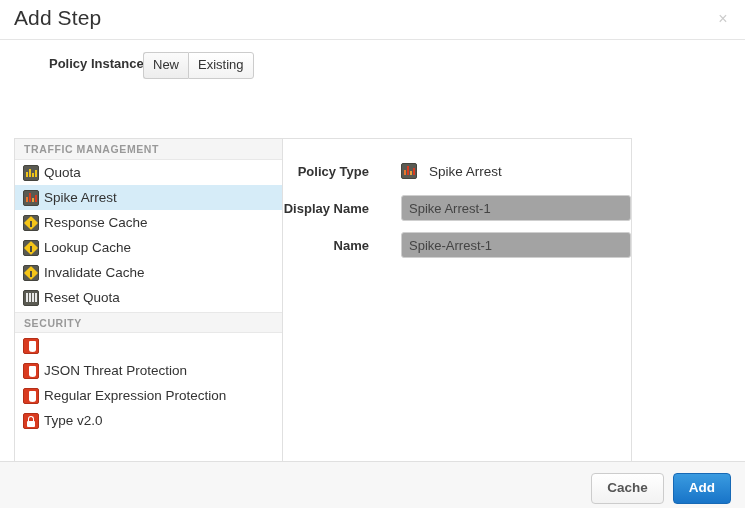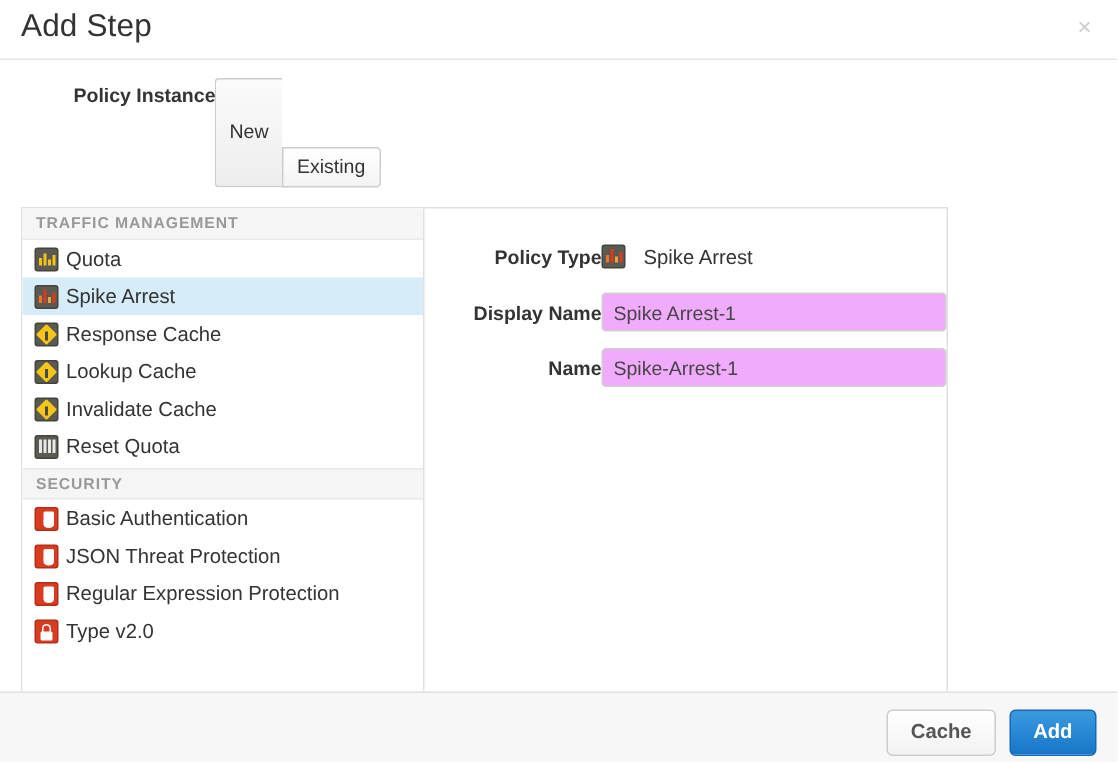--- a/index.html
+++ b/index.html
@@ -79,21 +79,20 @@
     padding: 4px 9px 5px 9px;
     cursor: pointer;
     line-height: 1.2;
   }
   .toggle-btn.first {
     border-radius: 3px 0 0 3px;
     border-right: none;
   }
   .toggle-btn.last {
     border-radius: 0 3px 3px 0;
-    margin-top: 46px;
   }
   .toggle-btn.active {
     background: linear-gradient(to bottom, #fbfbfb 0%, #ededed 100%);
   }
 
   
   .body-panel {
     position: absolute;
     left: 14px;
     top: 94px;
@@ -256,21 +255,21 @@
     align-items: center;
     margin-bottom: 11px;
     height: 26px;
   }
   .form-label {
     width: 118px;
     text-align: right;
     font-size: 13px;
     font-weight: bold;
     color: #333333;
-    padding-right: 0;
+    padding-right: 32px;
     box-sizing: border-box;
     flex: 0 0 118px;
   }
   .policy-type-value {
     display: flex;
     align-items: center;
     font-size: 13.5px;
     color: #333333;
   }
   .policy-type-value .pt-label {
@@ -279,21 +278,21 @@
   .text-input {
     width: 230px;
     height: 26px;
     border: 1px solid #cfcfcf;
     border-radius: 3px;
     font-family: "Liberation Sans", sans-serif;
     font-size: 13px;
     color: #444444;
     padding: 0 7px;
     box-sizing: border-box;
-    background: #f0abfc;
+    background: #a3a3a3;
     outline: none;
   }
 
   
   .footer {
     position: absolute;
     left: 0;
     top: 461px;
     width: 745px;
     height: 47px;
@@ -394,21 +393,20 @@
         <i style="left:8px;height:9px;background:#e8e8e8;"></i>
         <i style="left:11px;height:9px;background:#e8e8e8;"></i>
       </span>
       <span class="policy-item-label">Reset Quota</span>
     </div>
 
     <div class="section-header" style="margin-top:2px;border-top:1px solid #e8e8e8;">SECURITY</div>
 
     <div class="policy-item">
       <span class="pico pico-shield"></span>
-      <span class="policy-item-label">Basic Authentication</span>
     </div>
 
 
     <div class="policy-item">
       <span class="pico pico-shield"></span>
       <span class="policy-item-label">JSON Threat Protection</span>
     </div>
 
     <div class="policy-item">
       <span class="pico pico-shield"></span>

